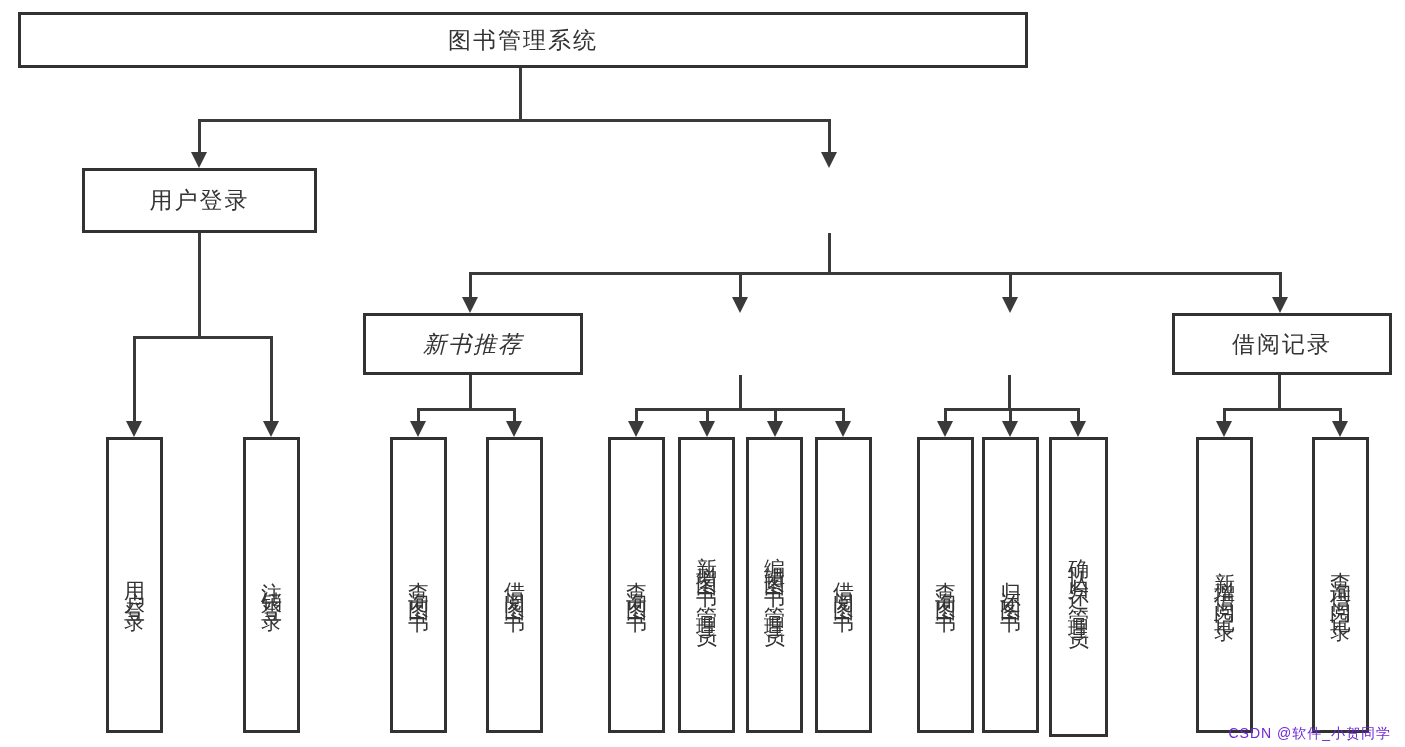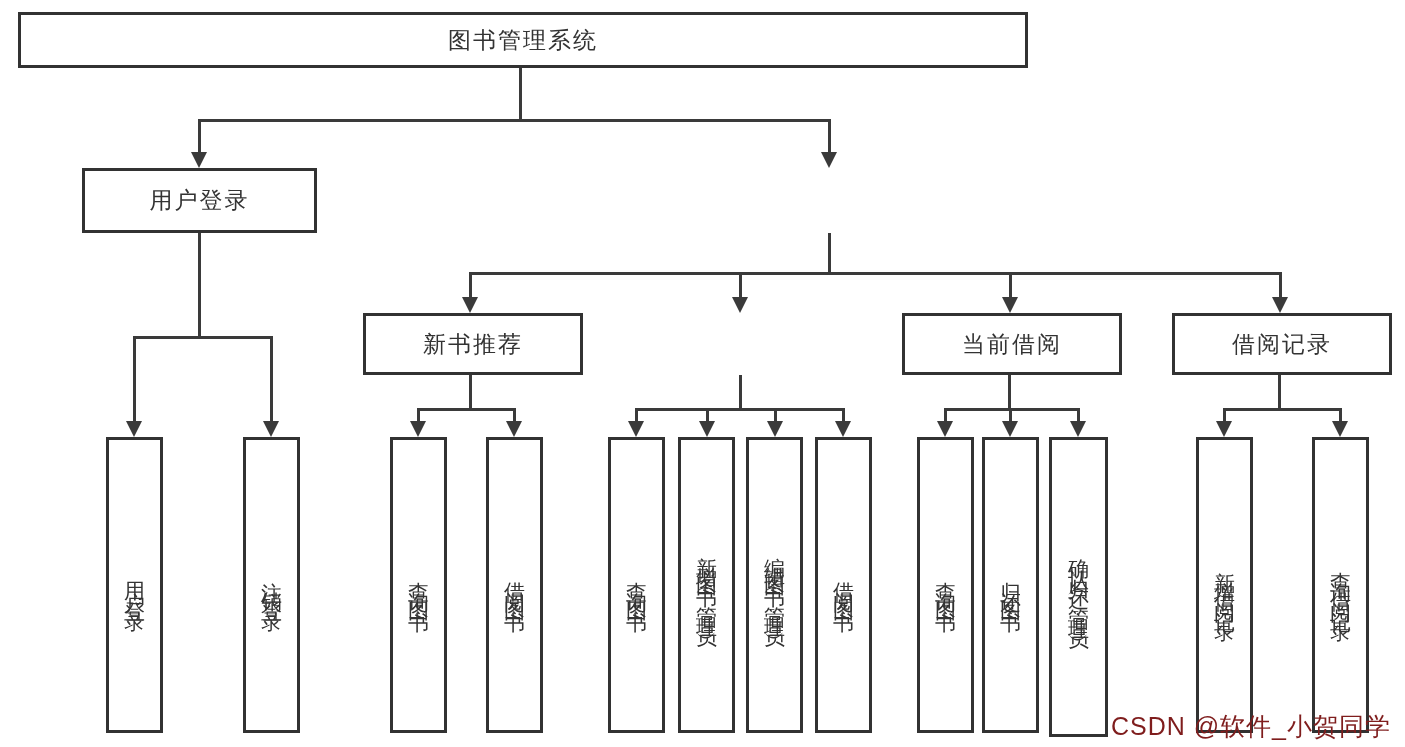--- a/index.html
+++ b/index.html
@@ -27,41 +27,38 @@
     width:3px; margin-left:-1.5px; background:#3a3a3a;
   }
   .arrow::after {
     content:""; position:absolute; bottom:0; left:50%; margin-left:-8px;
     width:0; height:0;
     border-left:8px solid transparent; border-right:8px solid transparent;
     border-top:16px solid #3a3a3a;
   }
   .watermark {
     position:absolute; right:14px; bottom:4px;
-    font-size:25px; letter-spacing:1px; color:#7f1d1d; z-index:5; white-space:nowrap;
+    font-size:14px; letter-spacing:1px; color:#6d28d9; z-index:5; white-space:nowrap;
   }
 </style>
 </head>
 <body>
 
 <div class="canvas">
 
   <div class="node hnode root">
     <span>图书管理系统</span>
   </div>
 
   <div class="node hnode l1" style="left:82px;">
     <span>用户登录</span>
   </div>
 
-  <div class="node hnode l2" style="left:363px;">
+  <div class="node hnode l2" style="left:363px;font-style:italic;">
     <span>新书推荐</span>
-  </div>
-  <div class="node hnode l2" style="left:902px;">
-    <span>当前借阅</span>
   </div>
   <div class="node hnode l2" style="left:1172px;">
     <span>借阅记录</span>
   </div>
 
   <div class="node vnode leaf" style="left:106px;">
     <span>用户登录</span>
   </div>
   <div class="node vnode leaf" style="left:243px;">
     <span>注销登录</span>

